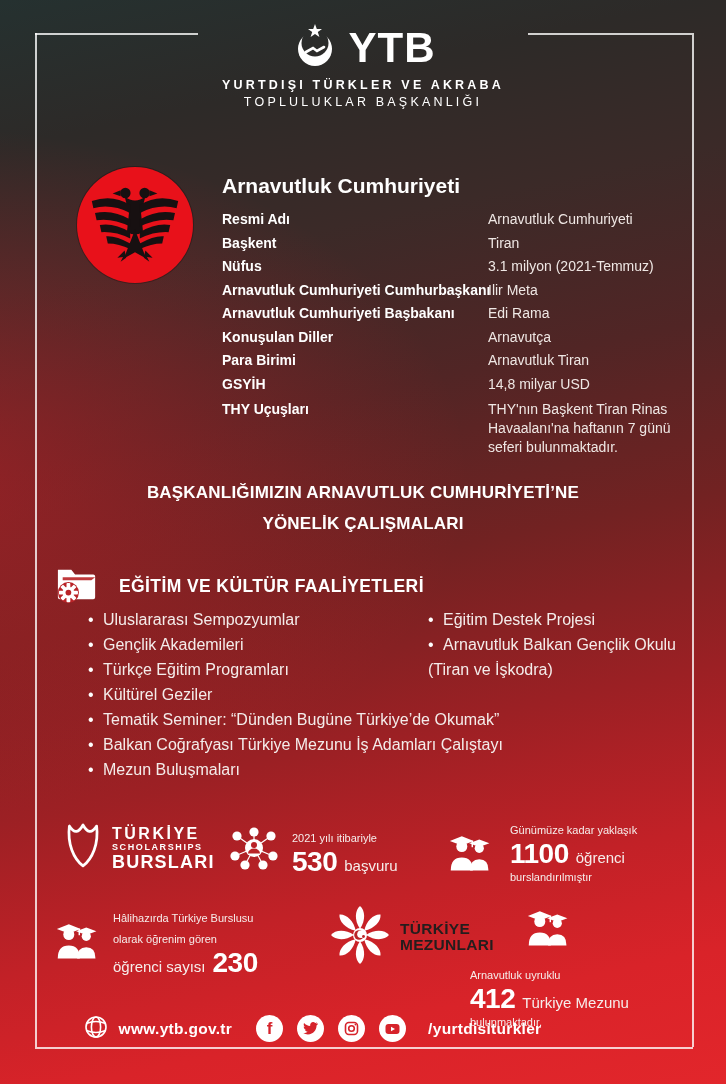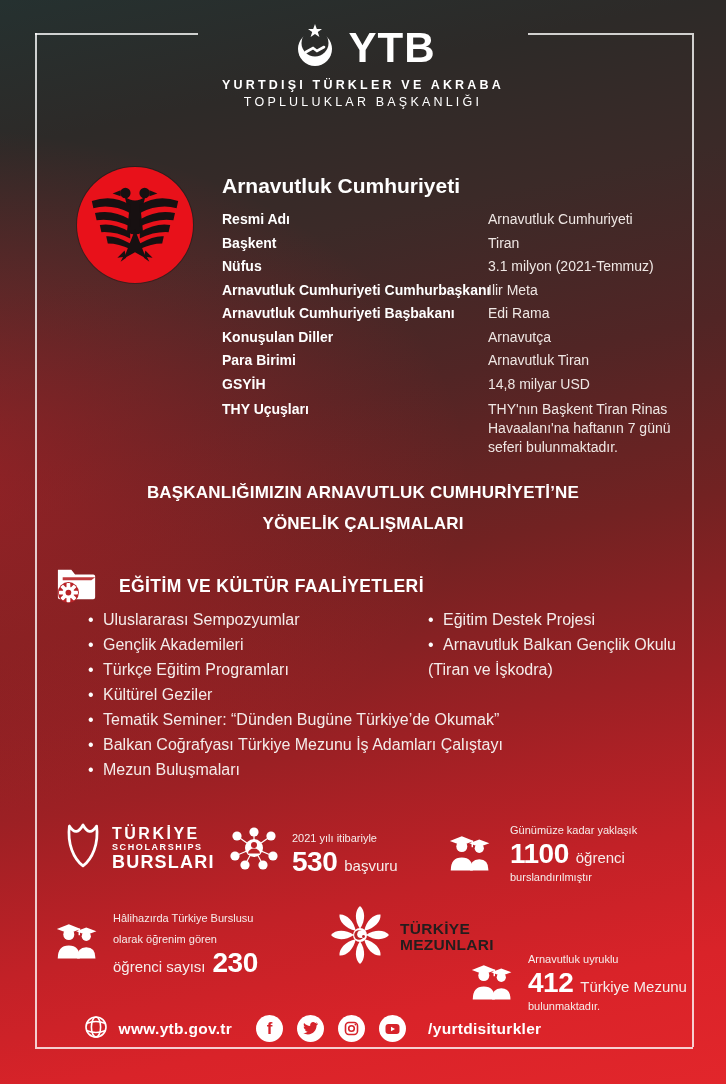--- a/index.html
+++ b/index.html
@@ -329,21 +329,21 @@
         <circle cx="33" cy="31.2" r="3.8" fill="#fff"></circle>
         <circle cx="35.5" cy="33.5" r="1.4" fill="#b92327"></circle>
       </svg>
     </span>
     <span class="txt">
       <div>TÜRKİYE</div>
       <div>MEZUNLARI</div>
     </span>
   </div>
 
-  <div class="stat" style="left:470px;top:949px;">
+  <div class="stat" style="left:470px;top:905px;flex-direction:column;">
     <span class="icon">
       <svg width="46" height="44" viewBox="0 0 50 44">
         <g fill="#fff">
           <circle cx="34" cy="18" r="5"></circle>
           <polygon points="34,8.5 45,12.5 34,16.5 23,12.5"></polygon>
           <path d="M24,42 q0,-12 10,-12 q10,0 10,12 z"></path>
           <circle cx="15" cy="16" r="6"></circle>
           <polygon points="15,5 28,10 15,15 2,10"></polygon>
           <rect x="25.6" y="9.8" width="1.6" height="7"></rect>
           <path d="M3,42 q0,-14 12,-14 q12,0 12,14 z"></path>

